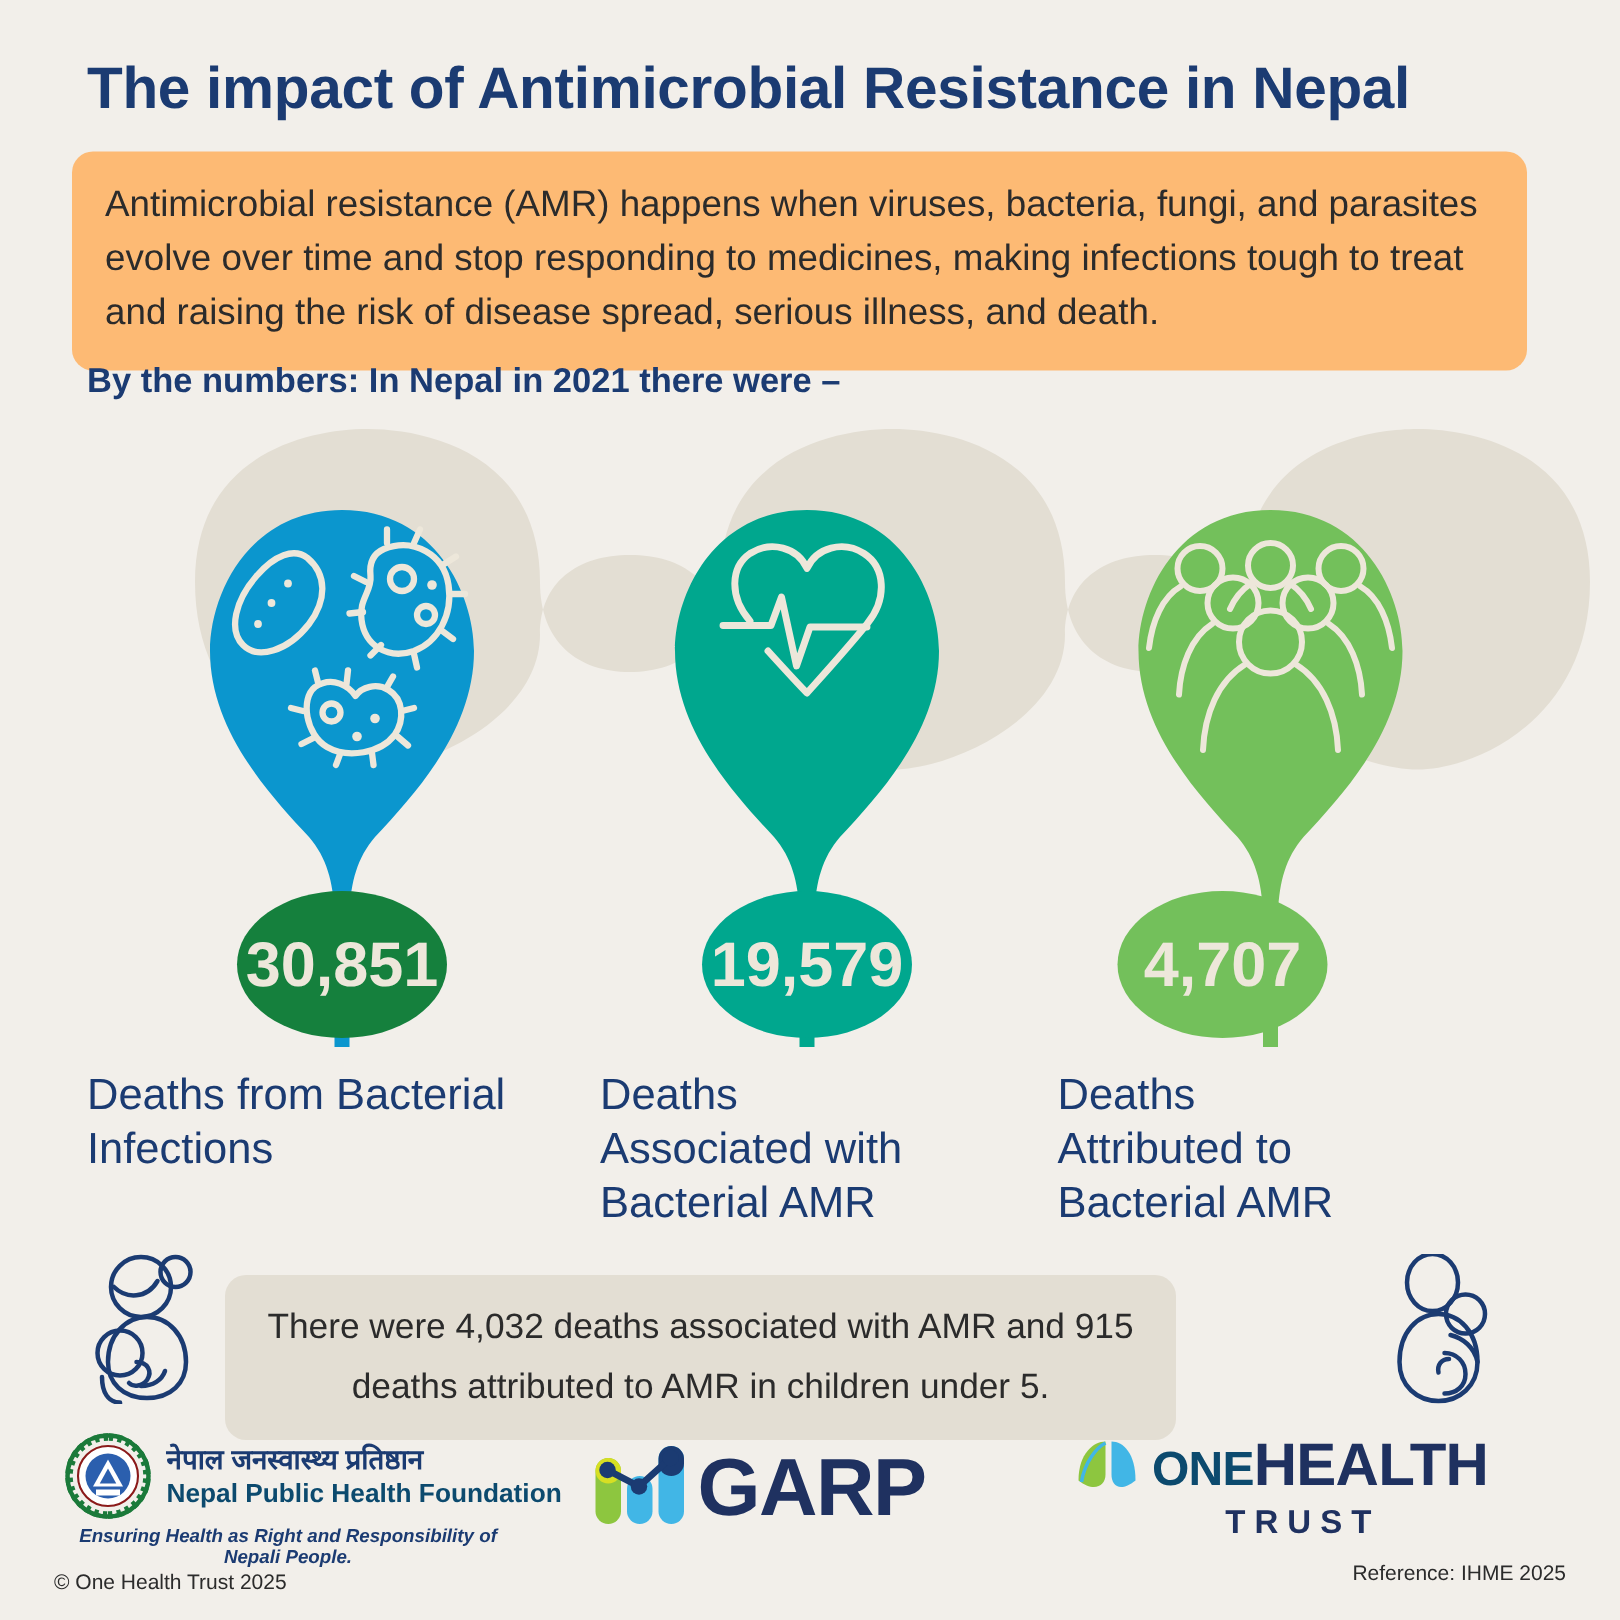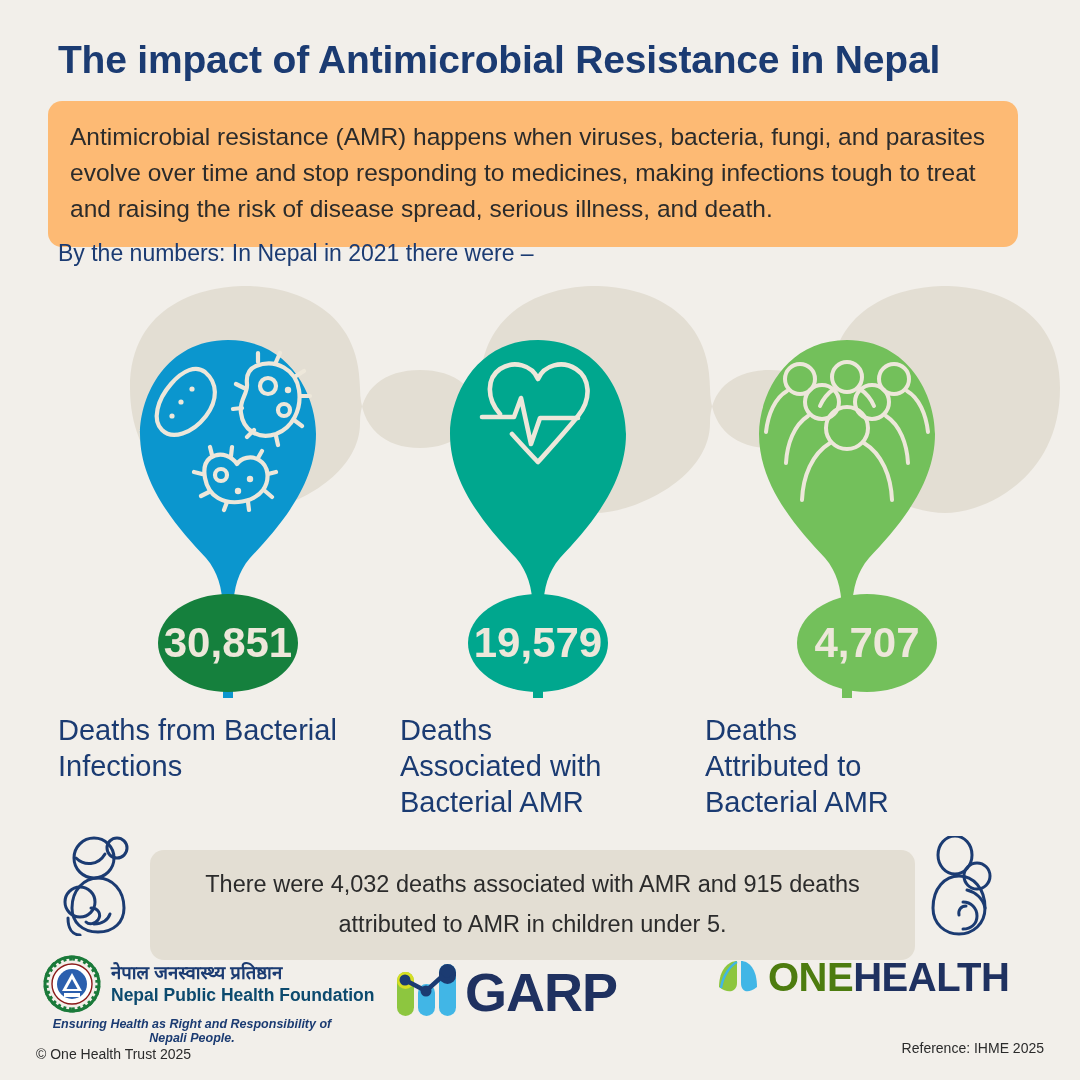--- a/index.html
+++ b/index.html
@@ -27,52 +27,52 @@
     padding:18px 22px 20px 22px;
     box-sizing:border-box;
   }
   .intro-text{
     font-size:24.5px;color:#2B2B2B;line-height:36px;
   }
 
   
   .bythenumbers{
     position:absolute;left:58px;top:240px;
-    font-size:23px;font-weight:normal;color:#1B3B72;
+    font-size:23px;font-weight:bold;color:#1B3B72;
   }
 
   
   .viz{position:absolute;left:0;top:278px;width:1080px;height:420px;}
   .viz svg{display:block;}
 
   
   .num{
     position:absolute;
     width:140px;height:98px;
     border-radius:50%;
     display:flex;align-items:center;justify-content:center;
     font-size:42px;font-weight:bold;color:#EDE7DA;
     letter-spacing:0px;
   }
   #num0{left:158px;top:594px;}
   #num1{left:468px;top:594px;}
-  #num2{left:797px;top:594px;}
+  #num2{left:745px;top:594px;}
 
   
   .caption{
     position:absolute;text-align:left;
     font-size:29px;font-weight:normal;color:#1B3B72;line-height:36px;
   }
   #cap0{left:58px;top:712px;width:340px;}
   #cap1{left:400px;top:712px;width:290px;}
   #cap2{left:705px;top:712px;width:290px;}
 
   
   .note-box{
-    position:absolute;left:150px;top:850px;width:765px;
+    position:absolute;left:150px;top:850px;width:634px;
     background:#E3DED3;border-radius:14px;
     padding:14px 18px 16px 18px;box-sizing:border-box;
     text-align:center;
   }
   .note-text{font-size:23.5px;color:#2B2B2B;line-height:40px;}
   .icon-left{position:absolute;left:58px;top:836px;}
   .icon-right{position:absolute;left:925px;top:836px;}
 
   
   .logo-nphf{position:absolute;left:42px;top:955px;}
@@ -299,22 +299,23 @@
   </div>
 
   <div class="logo-oht">
     <div style="display:flex;align-items:center;">
       <svg width="46" height="42" viewBox="0 0 46 42" xmlns="http://www.w3.org/2000/svg">
         <path d="M 4 30 C 4 12, 14 4, 22 4 L 22 26 C 22 34, 14 38, 4 30 Z" fill="#8DC63F"></path>
         <path d="M 6 31 C 8 18, 16 8, 22 5" fill="none" stroke="#41B6E6" stroke-width="2.4"></path>
         <path d="M 26 4 C 34 4, 42 12, 42 30 C 32 38, 26 34, 26 26 Z" fill="#41B6E6"></path>
       </svg>
       <div style="margin-left:7px;display:flex;align-items:baseline;">
-        <span style="font-size:40px;font-weight:bold;color:#4d7c0f;letter-spacing:-0.5px;">ONE</span>
+        <span style="font-size:32px;font-weight:bold;color:#0c4a6e;letter-spacing:-0.5px;">ONE</span>
         <span style="font-size:40px;font-weight:bold;color:#1F3160;letter-spacing:-0.5px;">HEALTH</span>
       </div>
     </div>
+    <div style="font-size:22px;font-weight:bold;color:#1F3160;letter-spacing:6px;text-align:center;margin-top:2px;padding-left:30px;">TRUST</div>
   </div>
 
   <div class="foot-left">© One Health Trust 2025</div>
   <div class="foot-right">Reference: IHME 2025</div>
 
 </div>
 
 </body></html>

